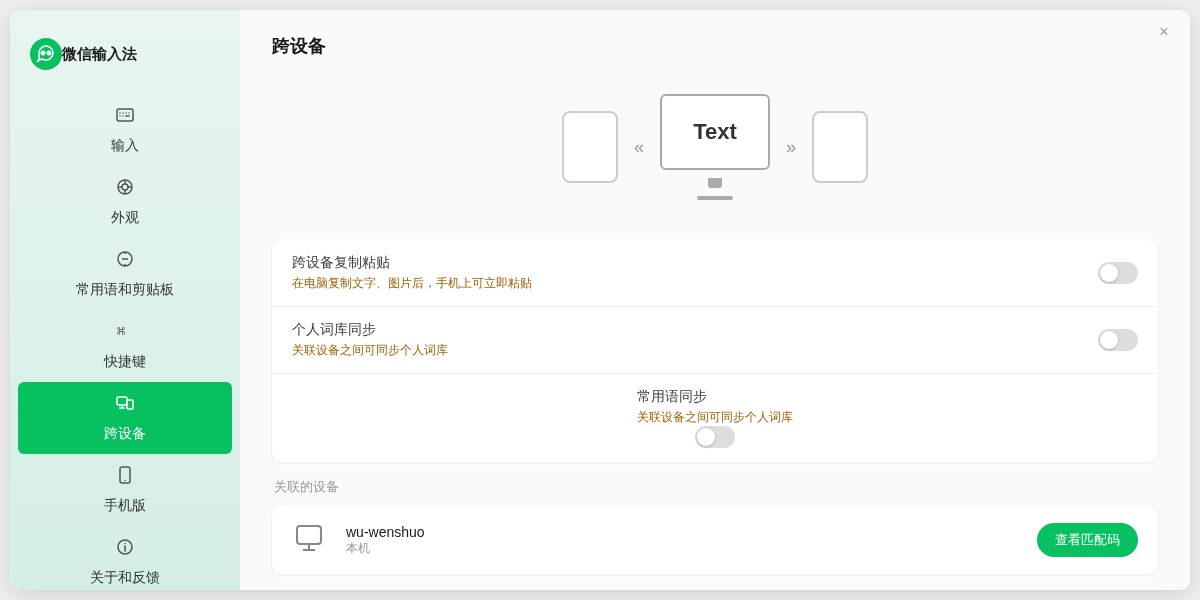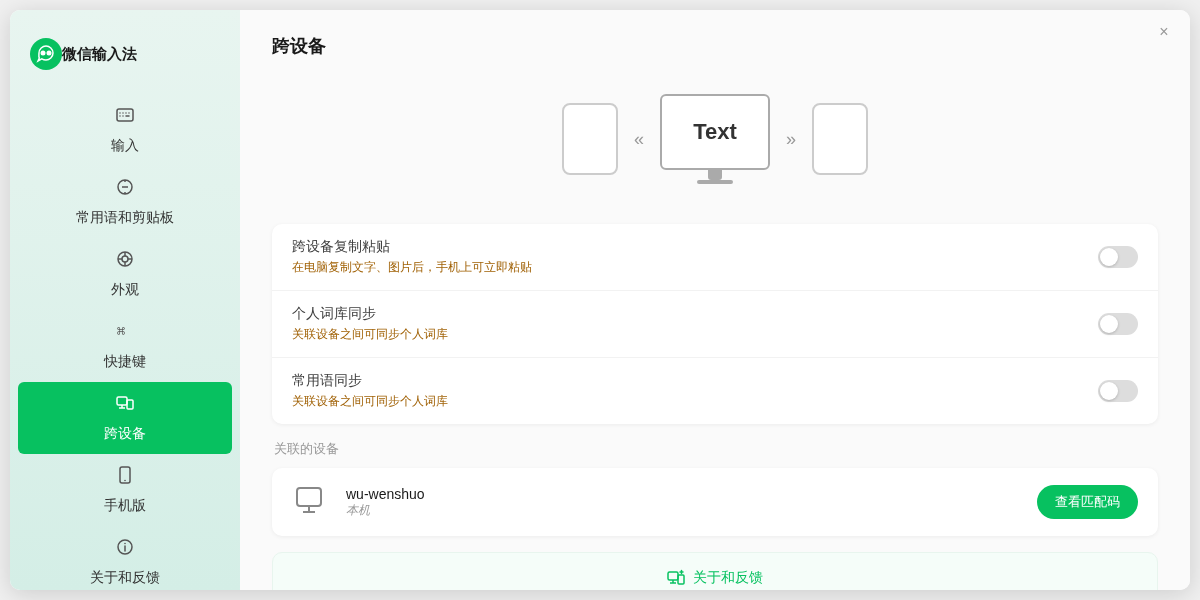--- a/index.html
+++ b/index.html
@@ -135,21 +135,21 @@
     }
     .device-arrow {
       font-size: 18px;
       color: #999;
       font-weight: 300;
     }
     .device-monitor {
       display: flex;
       flex-direction: column;
       align-items: center;
-      gap: 0;
+      gap: 8px;
     }
     .monitor-screen {
       width: 110px;
       height: 76px;
       border: 2.5px solid #aaa;
       border-radius: 6px;
       background: #fff;
       display: flex;
       align-items: center;
       justify-content: center;
@@ -189,20 +189,21 @@
     }
     .setting-row {
       display: flex;
       align-items: center;
       justify-content: space-between;
       padding: 14px 20px;
       border-bottom: 1px solid #f2f2f2;
     }
     .setting-row:last-child {
       border-bottom: none;
+      flex-direction: column;
     }
     .setting-text-group {
       display: flex;
       flex-direction: column;
       gap: 3px;
     }
     .setting-title {
       font-size: 14px;
       font-weight: 500;
       color: #404040;
@@ -263,21 +264,20 @@
       flex: 1;
     }
     .device-name {
       font-size: 14px;
       font-weight: 500;
       color: #1a1a1a;
     }
     .device-type {
       font-size: 12px;
       color: #999;
-      font-style: italic;
     }
     .qr-btn {
       background: #07C160;
       color: #fff;
       border: none;
       border-radius: 20px;
       padding: 8px 18px;
       font-size: 13px;
       cursor: pointer;
       white-space: nowrap;
@@ -335,40 +335,40 @@
           <line x1="10" y1="10" x2="13" y2="10" stroke="#555" stroke-width="1.5" stroke-linecap="round"></line>
         </svg>
       </div>
       <span class="item-label">输入</span>
     </div>
 
     <div class="sidebar-item">
       <div class="item-icon">
         <svg width="18" height="18" viewBox="0 0 18 18" fill="none">
           <circle cx="9" cy="9" r="7" stroke="#555" stroke-width="1.5" fill="none"></circle>
-          <line x1="9" y1="2" x2="9" y2="4" stroke="#555" stroke-width="1.5"></line>
-          <line x1="9" y1="14" x2="9" y2="16" stroke="#555" stroke-width="1.5"></line>
-          <line x1="6" y1="9" x2="12" y2="9" stroke="#555" stroke-width="1.5"></line>
-        </svg>
-      </div>
-      <span class="item-label">常用语和剪贴板</span>
-    </div>
-
-    <div class="sidebar-item">
-      <div class="item-icon">
-        <svg width="18" height="18" viewBox="0 0 18 18" fill="none">
-          <circle cx="9" cy="9" r="7" stroke="#555" stroke-width="1.5" fill="none"></circle>
           <circle cx="9" cy="9" r="3" stroke="#555" stroke-width="1.5" fill="none"></circle>
           <line x1="9" y1="2" x2="9" y2="6" stroke="#555" stroke-width="1.5"></line>
           <line x1="9" y1="12" x2="9" y2="16" stroke="#555" stroke-width="1.5"></line>
           <line x1="2" y1="9" x2="6" y2="9" stroke="#555" stroke-width="1.5"></line>
           <line x1="12" y1="9" x2="16" y2="9" stroke="#555" stroke-width="1.5"></line>
         </svg>
       </div>
       <span class="item-label">外观</span>
+    </div>
+
+    <div class="sidebar-item">
+      <div class="item-icon">
+        <svg width="18" height="18" viewBox="0 0 18 18" fill="none">
+          <circle cx="9" cy="9" r="7" stroke="#555" stroke-width="1.5" fill="none"></circle>
+          <line x1="9" y1="2" x2="9" y2="4" stroke="#555" stroke-width="1.5"></line>
+          <line x1="9" y1="14" x2="9" y2="16" stroke="#555" stroke-width="1.5"></line>
+          <line x1="6" y1="9" x2="12" y2="9" stroke="#555" stroke-width="1.5"></line>
+        </svg>
+      </div>
+      <span class="item-label">常用语和剪贴板</span>
     </div>
 
     <div class="sidebar-item">
       <div class="item-icon">
         <svg width="18" height="18" viewBox="0 0 18 18" fill="none">
           <text x="1" y="14" font-size="14" fill="#555" font-family="monospace">⌘</text>
         </svg>
       </div>
       <span class="item-label">快捷键</span>
     </div>

